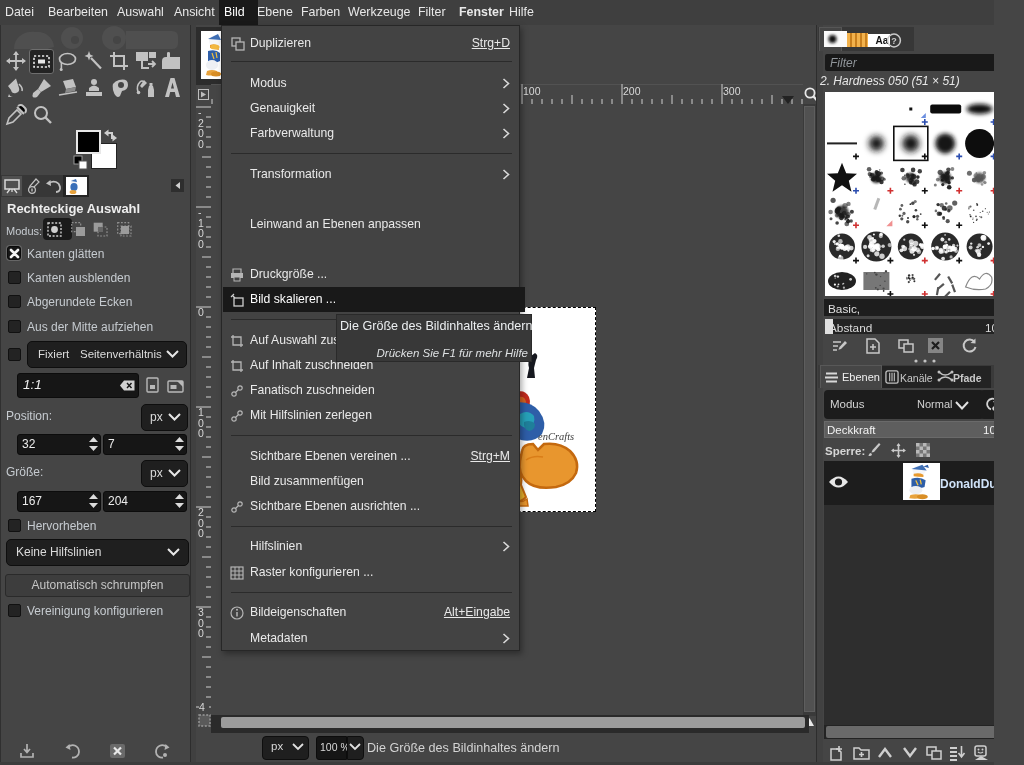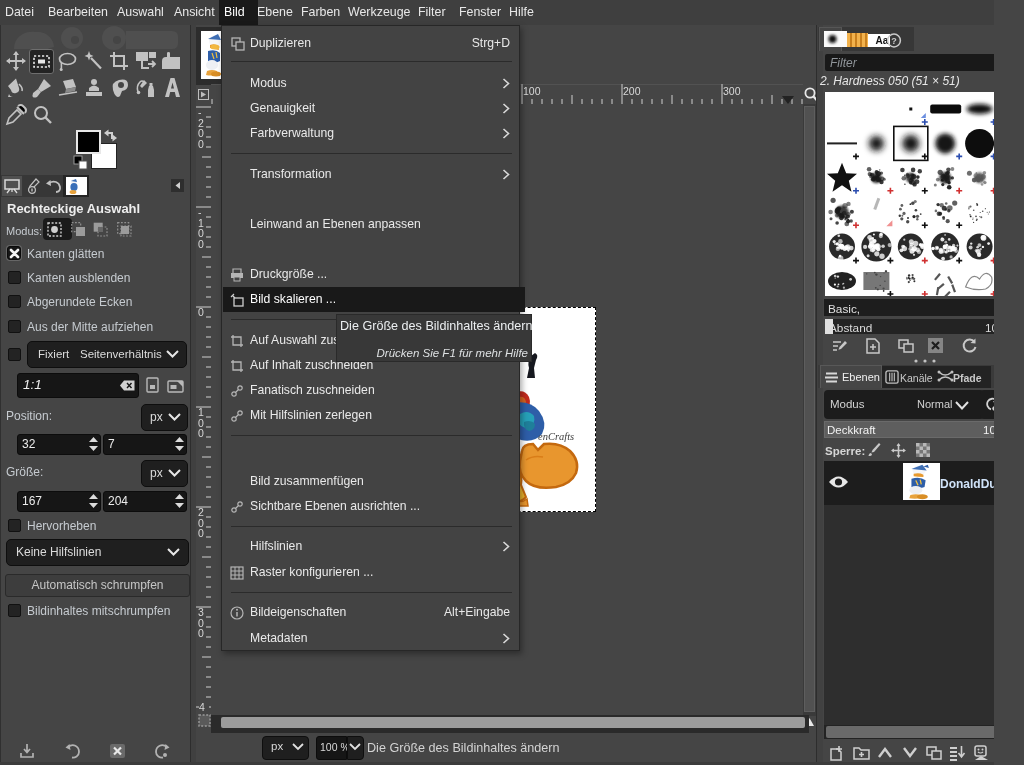--- a/index.html
+++ b/index.html
@@ -8,41 +8,41 @@
   .abs{position:absolute;padding-left:6px;}
   .lbl{position:absolute;white-space:nowrap;}
   .ck{position:absolute;width:13px;height:13px;background:#232323;
       border:1px solid #111;border-radius:2px;box-sizing:border-box;}
   .dd{position:absolute;background:#1f1f1f;border:1px solid #0e0e0e;
       border-radius:5px;box-sizing:border-box;}
   .ent{position:absolute;background:#161616;border:1px solid #0c0c0c;
       border-radius:3px;box-sizing:border-box;}
   .mi{position:absolute;left:0;width:299px;height:25px;line-height:25px;}
   .mi .t{position:absolute;left:28px;font-size:12.2px;color:#e9e9e9;}
-  .mi .s{position:absolute;right:11px;font-size:12.2px;color:#e9e9e9;}
+  .mi .s{position:absolute;right:11px;font-size:12.2px;color:#e9e9e9;text-decoration:underline;}
   .sep{position:absolute;left:9px;width:281px;height:1px;background:#2b2b2b;}
   svg{position:absolute;overflow:visible;}
 </style>
 </head>
 <body>
 <div id="root">
 
   <div class="abs" style="left:0;top:0;width:1024px;height:25px;background:#3f3f3f;border-bottom:1px solid #363636;"></div>
   <div id="menubar" style="position:absolute;left:0;top:0;width:1024px;height:25px;font-size:12.4px;color:#e8e8e8;">
     <span class="lbl" style="left:5px;top:0;line-height:25px;">Datei</span>
     <span class="lbl" style="left:48px;top:0;line-height:25px;">Bearbeiten</span>
     <span class="lbl" style="left:117px;top:0;line-height:25px;">Auswahl</span>
     <span class="lbl" style="left:174px;top:0;line-height:25px;">Ansicht</span>
     <span class="abs" style="left:219px;top:0;width:33px;height:25px;background:#191919;"></span>
     <span class="lbl" style="left:224px;top:0;line-height:25px;color:#fff;">Bild</span>
     <span class="lbl" style="left:257px;top:0;line-height:25px;">Ebene</span>
     <span class="lbl" style="left:301px;top:0;line-height:25px;">Farben</span>
     <span class="lbl" style="left:348px;top:0;line-height:25px;">Werkzeuge</span>
     <span class="lbl" style="left:418px;top:0;line-height:25px;">Filter</span>
-    <span class="lbl" style="left:459px;top:0;line-height:25px;">Fenster</span>
+    <span class="lbl" style="left:459px;top:0;line-height:25px;font-weight:bold;">Fenster</span>
     <span class="lbl" style="left:509px;top:0;line-height:25px;">Hilfe</span>
   </div>
 
   <div id="leftdock" style="position:absolute;left:0;top:25px;width:196px;height:740px;">
     <div class="abs" style="left:0;top:0;width:190px;height:740px;background:#454545;border-left:1px solid #303030;box-sizing:border-box;"></div>
     <div class="abs" style="left:190px;top:0;width:6px;height:740px;background:#404040;border-left:1px solid #2d2d2d;box-sizing:border-box;"></div>
 
     <svg style="left:8px;top:2px;" width="172" height="22" viewBox="0 0 172 22">
       <g fill="#4f4f4f">
         <path d="M6 22 C6 8 20 2 32 6 C44 10 46 20 40 22 Z M14 22 A16 16 0 0 1 46 20 L38 22 Z"></path>
@@ -266,21 +266,21 @@
       <div class="ck" style="left:8px;top:322px;"></div>
       <div class="lbl" style="left:27px;top:322px;">Hervorheben</div>
       <div class="dd" style="left:6px;top:342px;width:183px;height:27px;"></div>
       <div class="lbl" style="left:16px;top:348px;color:#dcdcdc;">Keine Hilfslinien</div>
       <svg style="left:167px;top:351px;" width="13" height="8" viewBox="0 0 13 8">
           <path d="M1 1 L6.5 6.5 L12 1" fill="none" stroke="#e6e6e6" stroke-width="2"></path>
         </svg>
       <div class="abs" style="left:5px;top:377px;width:185px;height:23px;background:#3d3d3d;border:1px solid #2a2a2a;border-radius:3px;box-sizing:border-box;"></div>
       <div class="lbl" style="left:0;top:381px;width:195px;text-align:center;color:#c6c6c6;">Automatisch schrumpfen</div>
       <div class="ck" style="left:8px;top:407px;"></div>
-      <div class="lbl" style="left:27px;top:407px;">Bildinhaltes mitschrumpfen</div>
+      <div class="lbl" style="left:27px;top:407px;">Vereinigung konfigurieren</div>
       <svg style="left:20px;top:547px;" width="14" height="14" viewBox="0 0 14 14">
           <path d="M7 0 L7 8 M4 5 L7 8.5 L10 5" fill="none" stroke="#b2b2b2" stroke-width="1.7"></path>
           <path d="M1 9 L1 13 L13 13 L13 9" fill="none" stroke="#b2b2b2" stroke-width="1.7"></path>
         </svg>
       <svg style="left:65px;top:547px;" width="15" height="14" viewBox="0 0 15 14">
           <path d="M3 3 C8 -1 14 2 14 8 C14 12 10 14 7 13.5" fill="none" stroke="#b2b2b2" stroke-width="1.8"></path>
           <path d="M4.5 0 L0.5 3.5 L5.5 6 Z" fill="#b2b2b2"></path>
         </svg>
       <svg style="left:110px;top:547px;" width="15" height="14" viewBox="0 0 15 14">
           <rect x="0" y="0" width="15" height="14" fill="#6a6a6a" rx="2"></rect>
@@ -1086,20 +1086,24 @@
       </div>
     <div class="mi" style="top:377px;">
         <svg style="left:8px;top:6px;" width="14" height="14" viewBox="0 0 14 14">
           <circle cx="4" cy="10" r="2.2" fill="none" stroke="#b5b5b5" stroke-width="1.2"></circle>
           <circle cx="10" cy="4" r="2.2" fill="none" stroke="#b5b5b5" stroke-width="1.2"></circle>
           <path d="M5.5 8.5 L8.5 5.5" stroke="#b5b5b5" stroke-width="1.2"></path>
         </svg>
         <span class="t">Mit Hilfslinien zerlegen</span>
       </div>
     <div class="sep" style="top:409px;"></div>
+    <div class="mi" style="top:418px;">
+        <span class="t">Sichtbare Ebenen vereinen ...</span>
+        <span class="s">Strg+M</span>
+      </div>
     <div class="mi" style="top:443px;">
         <span class="t">Bild zusammenfügen</span>
       </div>
     <div class="mi" style="top:468px;">
         <svg style="left:8px;top:6px;" width="14" height="14" viewBox="0 0 14 14">
           <circle cx="4" cy="10" r="2.2" fill="none" stroke="#b5b5b5" stroke-width="1.2"></circle>
           <circle cx="10" cy="4" r="2.2" fill="none" stroke="#b5b5b5" stroke-width="1.2"></circle>
           <path d="M5.5 8.5 L8.5 5.5" stroke="#b5b5b5" stroke-width="1.2"></path>
         </svg>
         <span class="t">Sichtbare Ebenen ausrichten ...</span>

